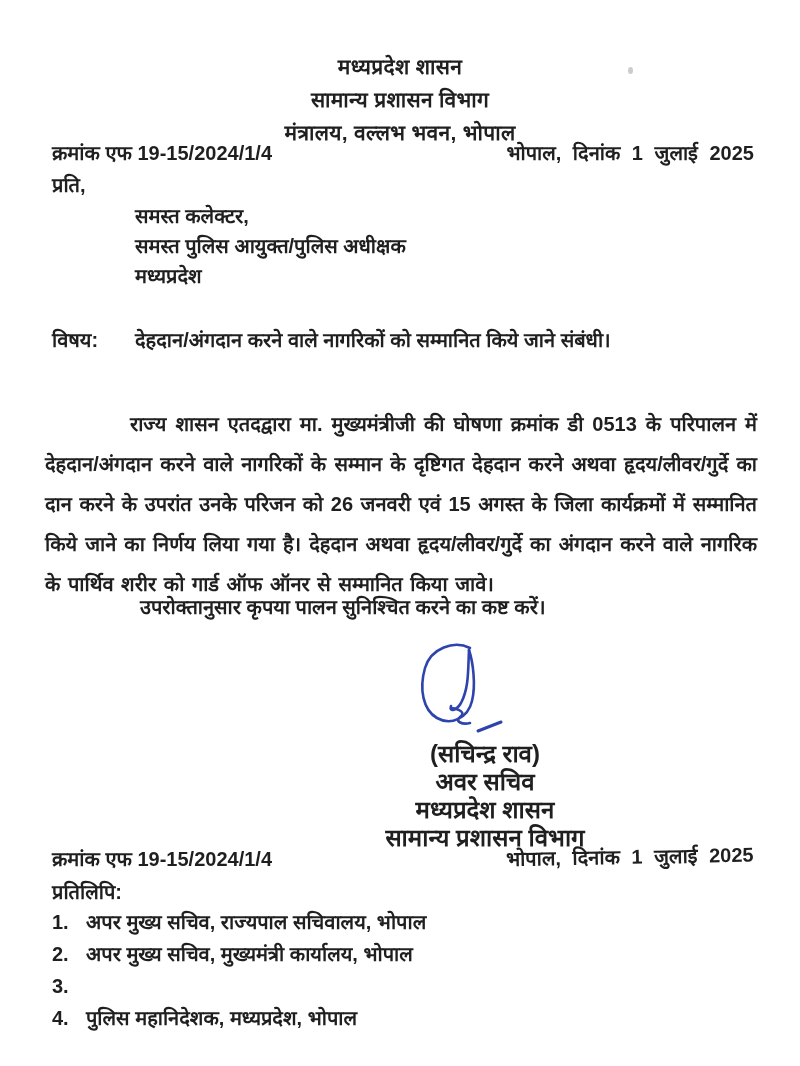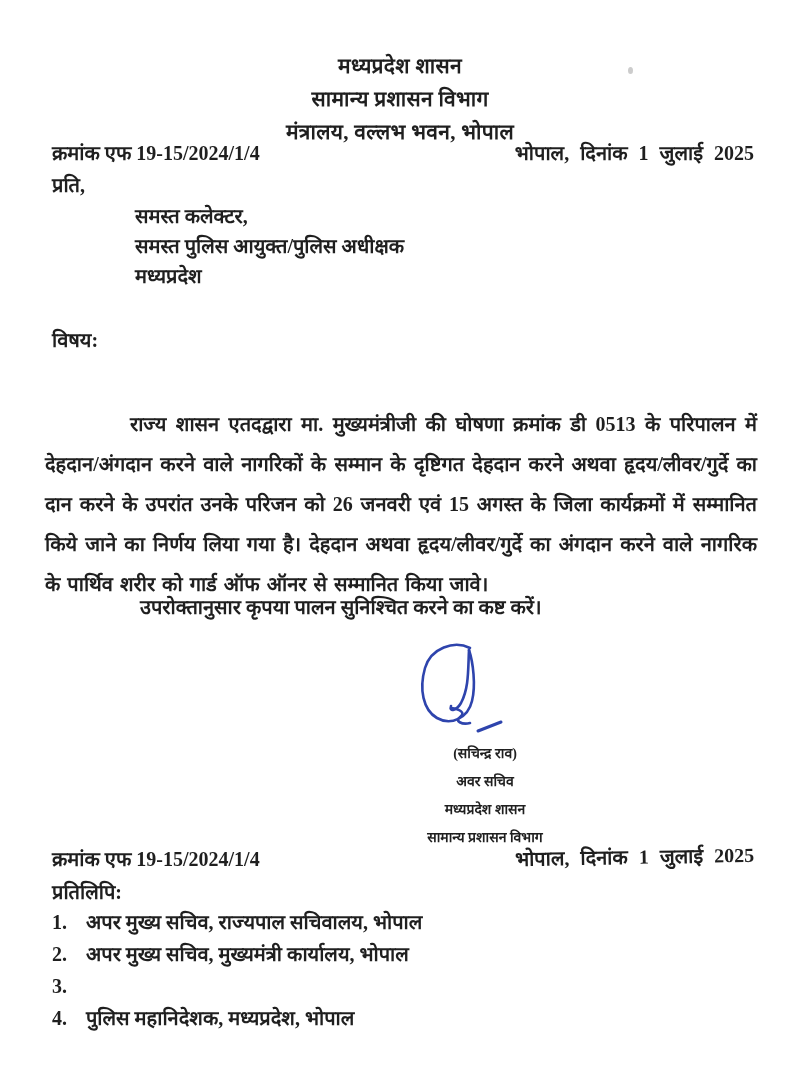--- a/index.html
+++ b/index.html
@@ -1,21 +1,21 @@
 <!DOCTYPE html>
 <html><head>
 <meta charset="utf-8">
 <style>
   html,body { margin:0; padding:0; background:#ffffff; }
   .page {
     position:relative;
     width:800px; height:1066px;
     margin:0 auto;
     background:#ffffff;
-    font-family:Liberation Serif, serif;
+    font-family:Liberation Sans, sans-serif;
     color:#1f1f1f;
     font-weight:600;
     overflow:hidden;
   }
   .header {
     position:absolute; top:50px; left:0; right:0;
     text-align:center;
     font-size:21px; line-height:33px;
     letter-spacing:0.3px;
   }
@@ -40,21 +40,21 @@
   .subject-label { width:83px; flex:0 0 83px; }
   .body-par {
     position:absolute; top:384px; left:45px; width:712px;
     font-size:20px; line-height:40px;
     text-align:justify; text-indent:85px;
     word-spacing:2px;
   }
   .closing { position:absolute; top:593px; left:140px; font-size:20px; }
   .sign-block {
     position:absolute; top:640px; left:355px; width:260px;
-    text-align:center; font-size:14px; line-height:28px;
+    text-align:center; font-size:24px; line-height:28px;
   }
   .sign-ink { display:block; margin:0 auto 4px auto; transform:translateX(-14px); }
   .copy-label { position:absolute; top:878px; left:52px; font-size:20px; }
   .copies {
     position:absolute; top:906px; left:52px;
     font-size:20px; line-height:32px;
   }
   .copy-line { display:flex; }
   .copy-num { width:34px; flex:0 0 34px; }
   .artifact-dot {
@@ -84,20 +84,21 @@
   <div class="salutation">प्रति,</div>
 
   <div class="recipients">
     <div>समस्त कलेक्टर,</div>
     <div>समस्त पुलिस आयुक्त/पुलिस अधीक्षक</div>
     <div>मध्यप्रदेश</div>
   </div>
 
   <div class="subject-row">
     <span class="subject-label">विषय:</span>
+    <span>देहदान/अंगदान करने वाले नागरिकों को  सम्मानित किये जाने संबंधी।</span>
   </div>
 
   <p class="body-par">राज्य शासन एतदद्वारा मा. मुख्यमंत्रीजी की घोषणा क्रमांक डी 0513 के परिपालन में देहदान/अंगदान करने वाले नागरिकों  के सम्मान के दृष्टिगत देहदान करने अथवा हृदय/लीवर/गुर्दे का दान करने के उपरांत उनके परिजन को 26 जनवरी एवं 15 अगस्त के जिला कार्यक्रमों  में सम्मानित किये जाने का निर्णय लिया गया है। देहदान अथवा हृदय/लीवर/गुर्दे का अंगदान करने वाले नागरिक के पार्थिव शरीर को गार्ड ऑफ ऑनर से सम्मानित किया जावे।</p>
 
   <div class="closing">उपरोक्तानुसार कृपया पालन सुनिश्चित करने का कष्ट करें।</div>
 
   <div class="sign-block">
     <svg class="sign-ink" width="130" height="96" viewBox="0 0 130 96" fill="none" xmlns="http://www.w3.org/2000/svg">
       <g stroke="#2e44ad" stroke-width="2.6" stroke-linecap="round" fill="none">
         <path d="M64 8 C48 0 25 8 19 28 C13 49 17 70 31 78 C45 86 62 78 66 61 C70 45 67 22 63 10"></path>

